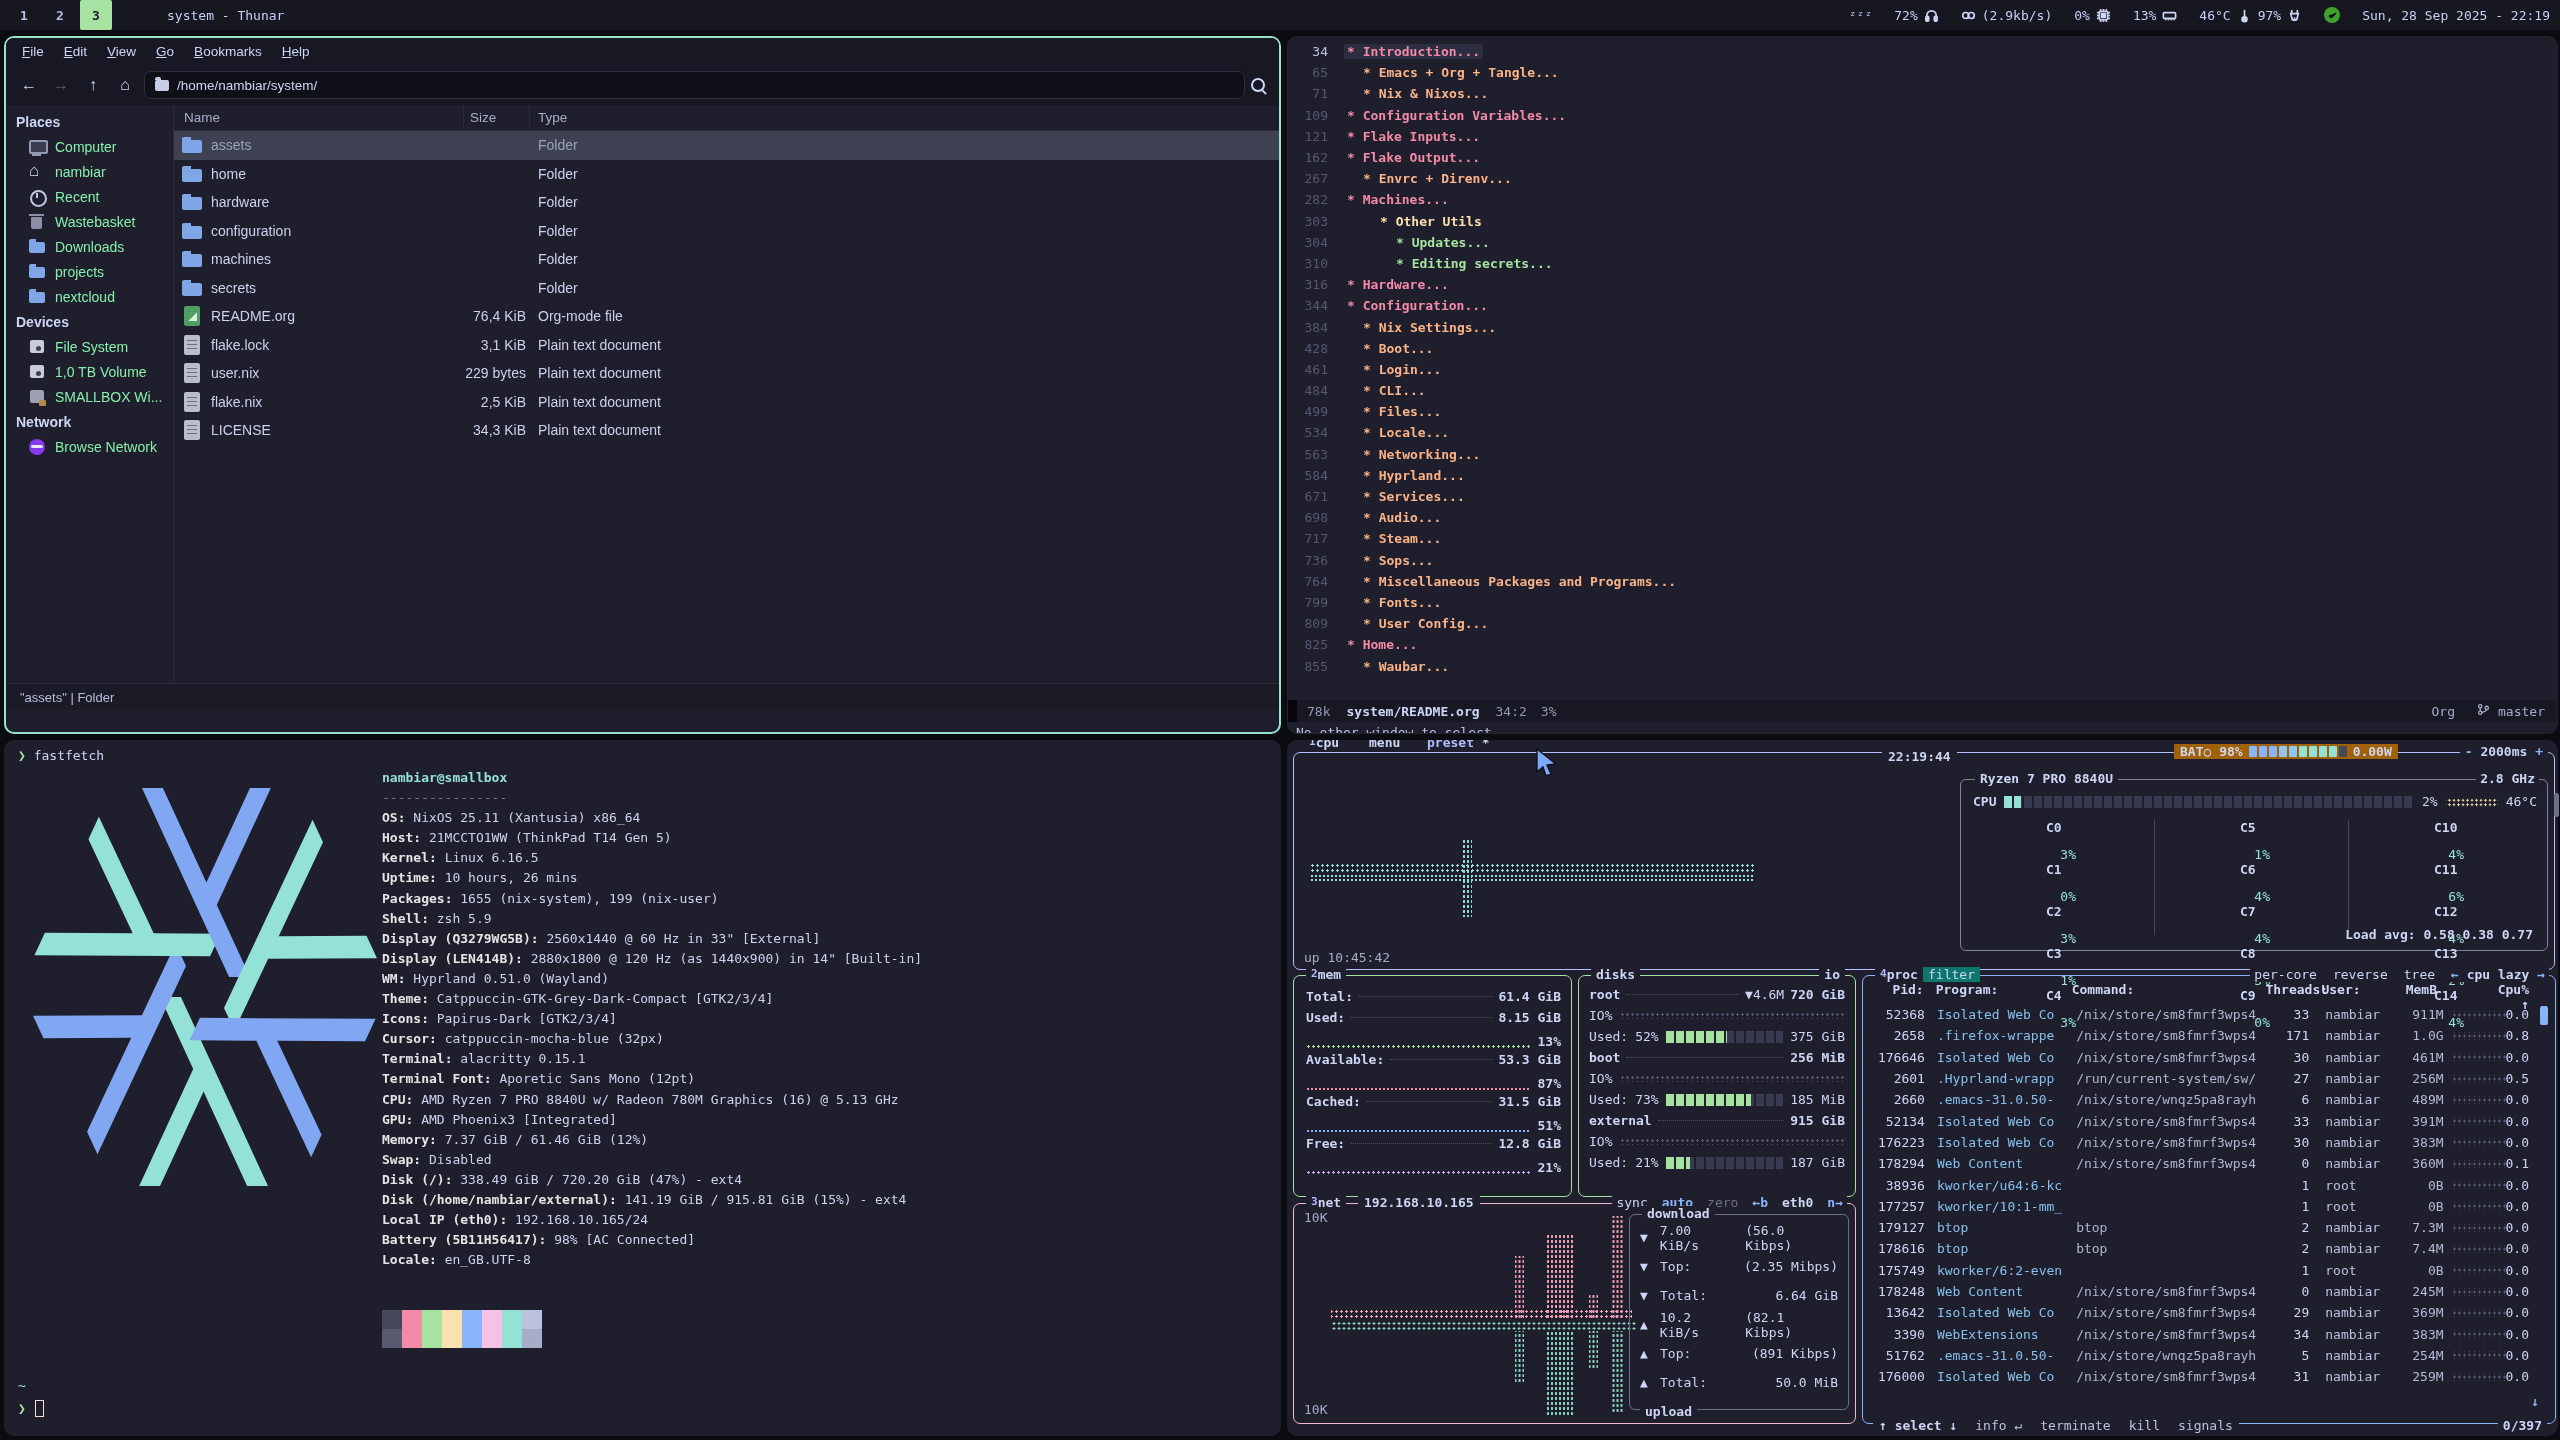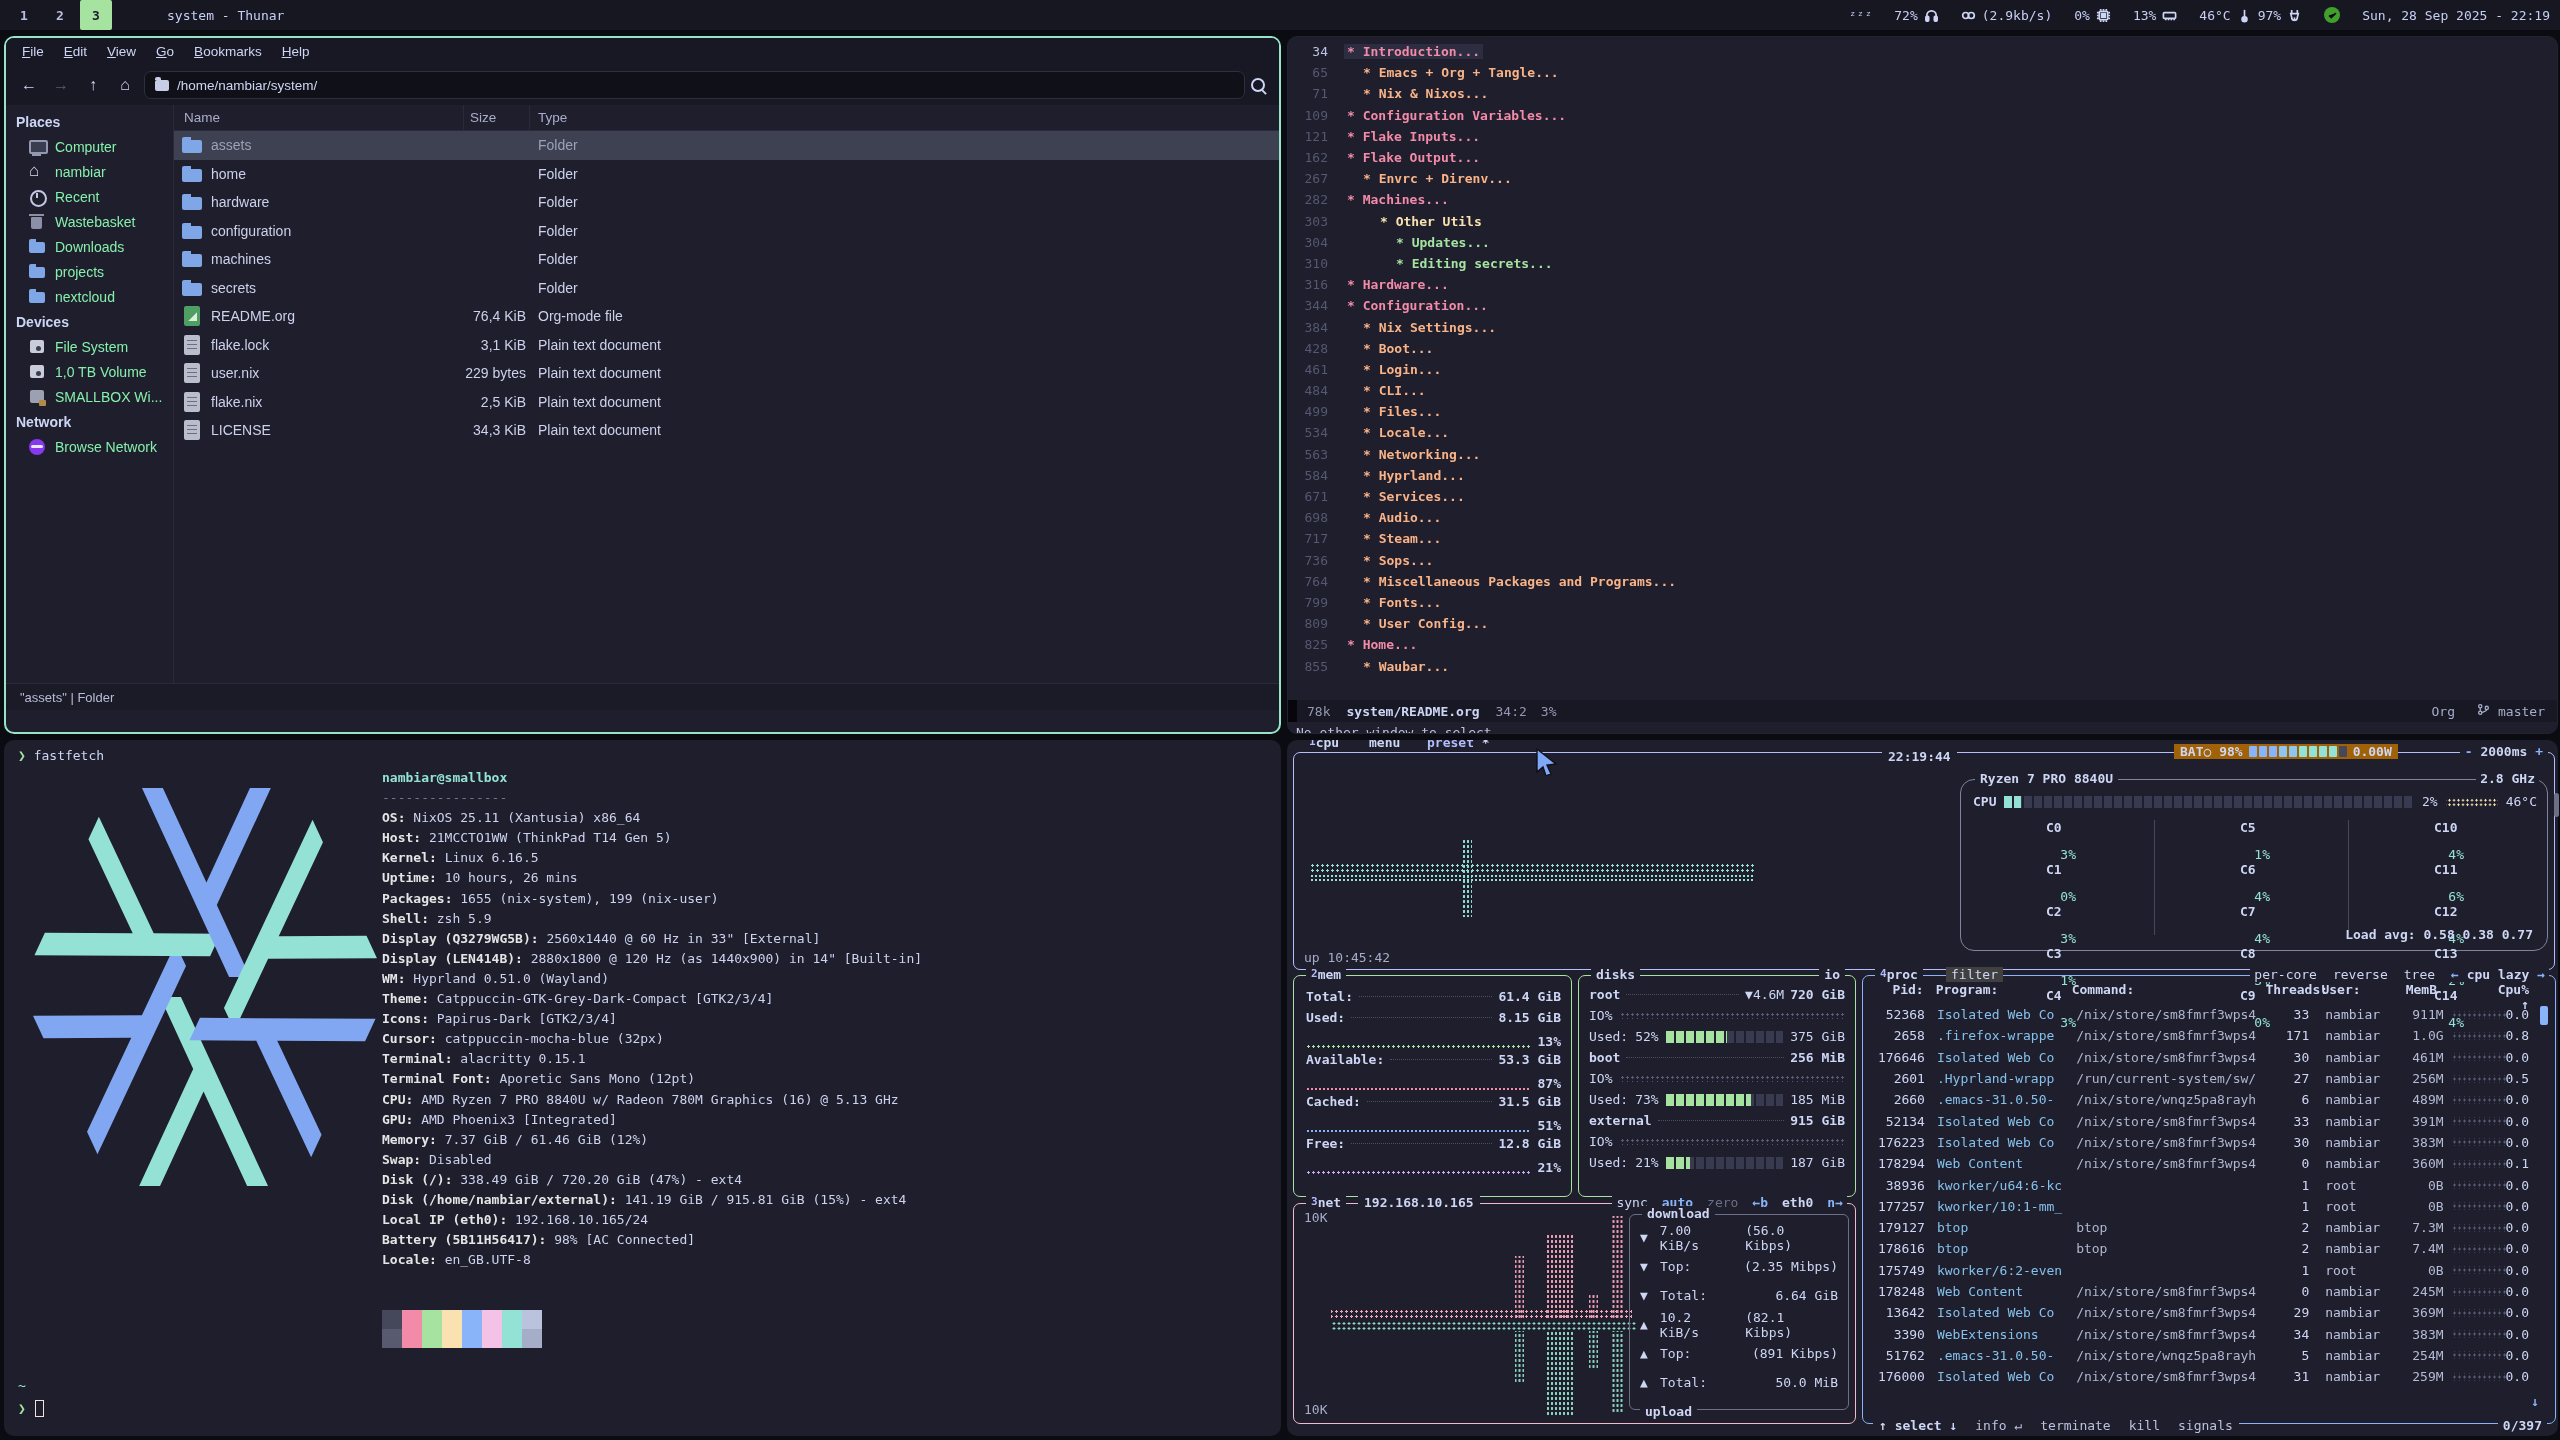--- a/index.html
+++ b/index.html
@@ -150,21 +150,21 @@
   .btitle { position:absolute; top:-9px; background:#1e1e2c; padding:0 5px; font-weight:bold;
     color:#cdd6f4; white-space:nowrap; }
   .bsup { color:#b4befe; font-size:11px; vertical-align:top; }
   .c-blue { color:#89b4fa; } .c-lav { color:#b4befe; } .c-dim { color:#6c7086; } .c-white { color:#cdd6f4; } .b { font-weight:bold; }
   .on-border-btm { position:absolute; bottom:-10px; background:#1e1e2c; padding:0 5px; white-space:nowrap; }
   
   #cpu-box { left:6px; top:12px; width:1262px; height:218px; border-color:#b4befe; }
   .dotg { background-image:radial-gradient(circle, var(--dc,#94e2d5) 1.1px, transparent 1.3px);
     background-size:5px 5px; position:absolute; }
   #ryzen-box { position:absolute; left:666px; top:26px; width:588px; height:172px;
-    border:1px solid #7f849c; border-radius:14px; }
+    border:1px solid #7f849c; border-radius:6px; }
   #ryzen-title { left:14px; }
   #ryzen-freq { position:absolute; top:-9px; right:8px; background:#1e1e2c; padding:0 4px; font-weight:bold; }
   #cpu-meter-row { position:absolute; left:12px; top:14px; right:10px; display:flex; align-items:center; gap:8px; }
   .meter { height:12px; background:repeating-linear-gradient(90deg,#383b4f 0 8px,#1e1e2c 8px 10px); position:relative; }
   .meter-fill { position:absolute; left:0; top:0; bottom:0;
     background:repeating-linear-gradient(90deg,#94e2d5 0 8px,#1e1e2c 8px 10px); }
   #cpu-meter { flex:1; }
   .mini-dots { width:52px; height:10px; background-image:radial-gradient(circle,#f9e2af 1px,transparent 1.2px);
     background-size:4.5px 4.5px; background-position:bottom; }
   #core-grid { position:absolute; left:10px; top:40px; right:8px; height:118px; display:grid;
@@ -222,21 +222,21 @@
     border:1px solid #6c7086; border-radius:6px; }
   #dl-label { left:10px; }
   #ul-label { left:10px; }
   #net-stats { position:absolute; left:10px; top:8px; right:10px; }
   .ns-row { display:flex; height:29px; align-items:center; gap:8px; }
   .ns-arrow { width:12px; }
   .ns-val { margin-left:auto; }
   
   #proc-box { left:575px; top:235px; width:694px; height:449px; border-color:#89b4fa; }
   #proc-box .btitle { left:12px; }
-  #proc-filter { position:absolute; top:-9px; left:83px; background:#404040; padding:0 5px; }
+  #proc-filter { position:absolute; top:-9px; left:60px; background:#0f766e; padding:0 5px; }
   #proc-tabs { position:absolute; top:-9px; right:6px; background:#1e1e2c; padding:0 4px; display:flex; gap:16px; }
   #proc-head { position:absolute; left:8px; top:6px; right:26px; display:flex; font-weight:bold; }
   #proc-rows { position:absolute; left:8px; top:28px; right:26px; }
   .pr { display:flex; height:21.3px; align-items:center; }
   .pc-pid { width:62px; text-align:right; }
   .pc-prog { width:172px; padding-left:12px; color:#85c1ec; }
   .pr .pc-prog { }
   .pc-cmd { width:228px; color:#aeb6d0; }
   .pc-thr { width:40px; text-align:right; }
   .pc-user { width:96px; padding-left:16px; color:#bac2de; }

